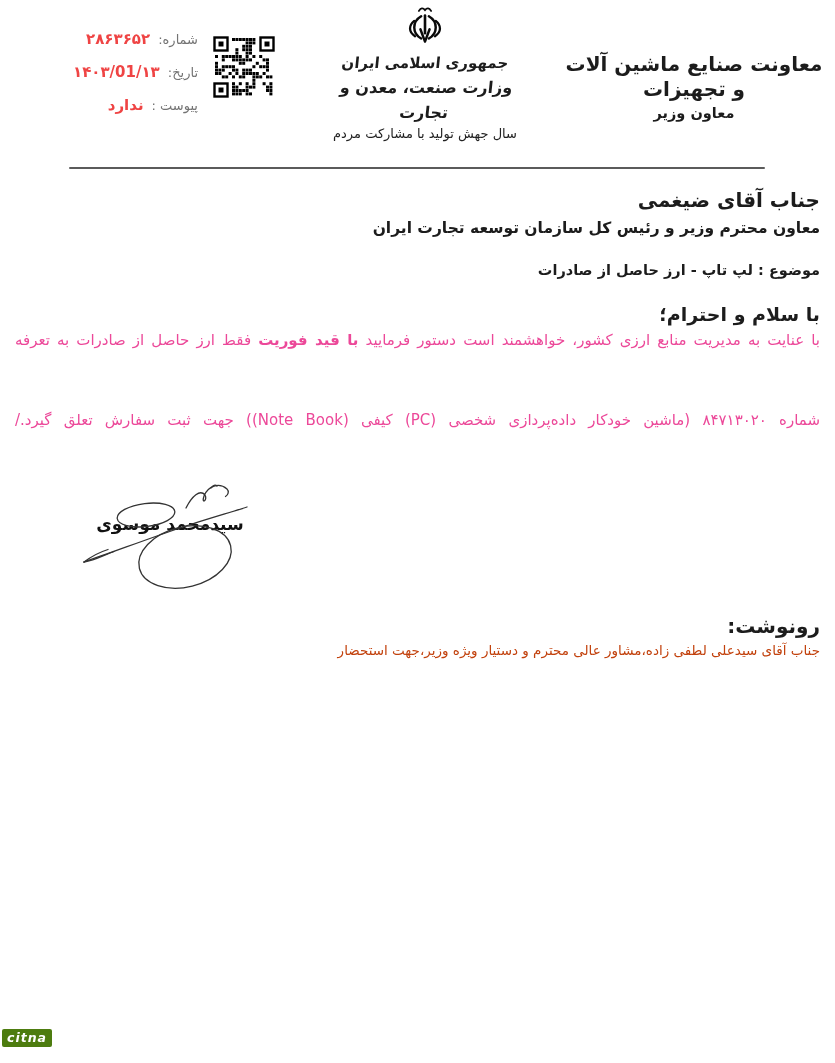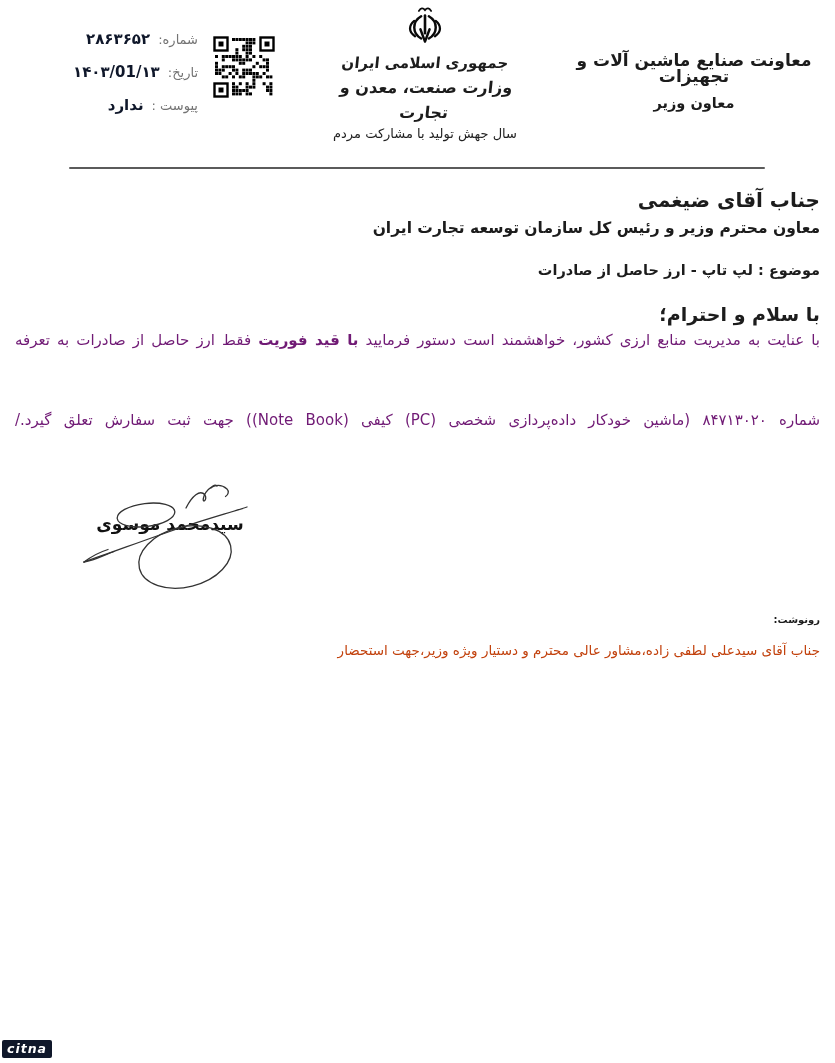--- a/index.html
+++ b/index.html
@@ -6,69 +6,69 @@
   html,body { background:#ffffff; }
   body { width:835px; height:1063px; position:relative; overflow:hidden;
          font-family:"DejaVu Sans", sans-serif; color:#1c1c1c; }
   .page { position:absolute; inset:0; background:#ffffff; direction:rtl; }
 
   
   .doc-fields { position:absolute; top:30px; left:22px; width:176px; direction:rtl; }
   .field-row { display:flex; justify-content:flex-start; align-items:baseline;
                gap:8px; height:33px; }
   .field-label { font-size:13px; color:#737373; white-space:nowrap; }
-  .field-value { font-weight:700; font-size:15px; color:#0f172a; white-space:nowrap;
+  .field-value { font-weight:700; font-size:15px; color:#ef4444; white-space:nowrap;
                  letter-spacing:.5px; }
   .qr { position:absolute; top:33px; left:210px; width:68px; height:68px; }
   .qr svg { width:100%; height:100%; }
 
   .org-block { position:absolute; top:2px; left:328px; width:194px; text-align:center; }
   .emblem { display:block; margin:0 auto; width:46px; height:50px; }
   .org-country { font-size:15px; font-weight:700; line-height:23px;
                  transform:skewX(-6deg); }
   .org-ministry { font-size:16px; font-weight:700; line-height:25px;
                   transform:skewX(-6deg); }
   .org-slogan { font-size:13px; margin-top:1px; color:#222; }
 
   .dept-block { position:absolute; top:52px; left:565px; width:258px;
                 text-align:center; font-weight:700; }
-  .dept-line1 { font-size:17px; line-height:16px; }
-  .dept-line2 { font-size:14.5px; line-height:22px; margin-top:8px; }
+  .dept-line1 { font-size:20px; line-height:25px; }
+  .dept-line2 { font-size:14.5px; line-height:22px; margin-top:0; }
 
   .divider { position:absolute; top:167px; left:69px; width:696px; height:2px;
              background:#5b5b5b; border-radius:1px; }
 
   
   .r-line { position:absolute; right:15px; white-space:nowrap; }
   .recipient-name  { top:188px; font-weight:700; font-size:20px; }
   .recipient-title { top:219px; font-weight:700; font-size:15.5px; }
   .subject-line    { top:262px; font-weight:700; font-size:14.5px; }
   .salutation      { top:303px; font-weight:700; font-size:19px; }
 
   .body-line { position:absolute; left:15px; right:15px; font-size:15px;
                direction:rtl; text-align:justify; text-align-last:justify;
-               -moz-text-align-last:justify; color:#701a75; }
+               -moz-text-align-last:justify; color:#ec4899; }
   .body-line-1 { top:331px; }
   .body-line-2 { top:367px;margin-top:44px; }
   .b { font-weight:700; }
 
   
   .signature { position:absolute; top:458px; left:38px; width:232px; height:142px; }
   .signer-name { position:absolute; top:56px; left:52px; width:160px;
                  font-weight:700; font-size:17px; text-align:center;
                  white-space:nowrap; color:#111; }
   .signature svg { position:absolute; inset:0; width:100%; height:100%; }
 
   
-  .cc-label { top:614px; font-weight:700; font-size:10px; }
+  .cc-label { top:614px; font-weight:700; font-size:20px; }
   .cc-line  { top:642px; font-weight:400; font-size:13.5px; color:#c2410c; }
 
   
-  .citna { position:absolute; left:2px; bottom:5px; direction:ltr;
-           background:#0f172a; color:#ffffff; font-weight:700; font-size:12.5px;
+  .citna { position:absolute; left:2px; bottom:16px; direction:ltr;
+           background:#4d7c0f; color:#ffffff; font-weight:700; font-size:12.5px;
            line-height:15px; padding:1px 5px 2px 5px; letter-spacing:1px;
            border-radius:2px; font-style:italic; }
 </style>
 </head>
 <body>
 
 <div class="page">
 
   <div class="doc-fields">
     <div class="field-row">

